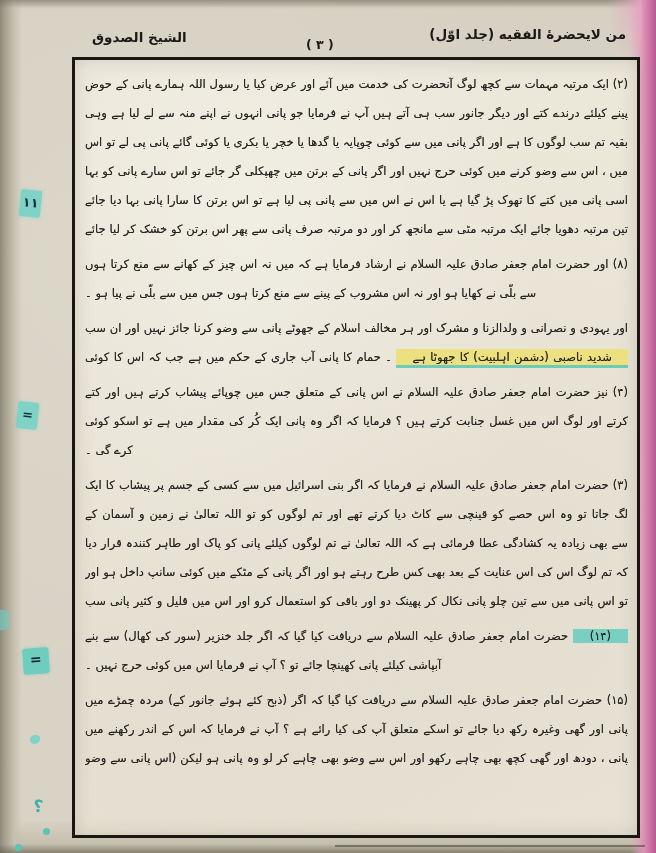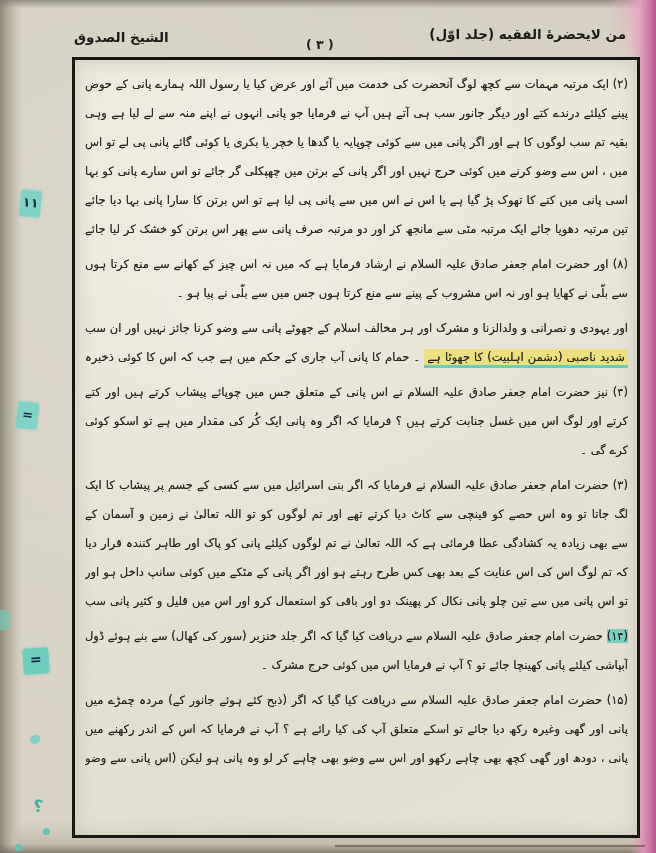--- a/index.html
+++ b/index.html
@@ -39,21 +39,21 @@
     background:radial-gradient(ellipse at 100% 0%,rgba(231,164,194,0.8),rgba(231,164,194,0) 75%);
   }
   .next-page-line{
     position:absolute;left:335px;top:845px;width:310px;height:2px;
     background:rgba(62,56,44,0.5);
   }
   
   .header span{position:absolute;color:#1c1a17;font-weight:bold;white-space:nowrap;}
   .h-right{right:30px;top:26px;font-size:13.5px;}
   .h-center{left:306px;top:37px;font-size:12.5px;letter-spacing:3px;}
-  .h-left{left:74px;top:29px;font-size:13.5px;}
+  .h-left{left:92px;top:29px;font-size:13.5px;}
   
   .frame{
     position:absolute;left:72px;top:57px;width:568px;height:781px;
     box-sizing:border-box;border:3px solid #1a1713;
     background:
       radial-gradient(ellipse at 30% 20%, rgba(255,255,255,0.25), rgba(255,255,255,0) 55%),
       radial-gradient(ellipse at 80% 70%, rgba(168,158,136,0.12), rgba(168,158,136,0) 60%),
       radial-gradient(ellipse at 15% 85%, rgba(168,158,136,0.12), rgba(168,158,136,0) 55%),
       #ebe7d9;
     box-shadow:inset 0 0 18px rgba(120,112,92,0.25);
@@ -65,25 +65,25 @@
     color:#262320;
     font-size:11.5px;
   }
   .para{margin:0 0 0 0;}
   .para + .para{margin-top:6px;}
   .line{
     height:29px;line-height:29px;overflow:hidden;white-space:nowrap;
     text-shadow:0 0 0.4px rgba(38,35,32,0.6);
   }
   .line.j{text-align:justify;text-align-last:justify;white-space:normal;}
-  .line.s{text-align:right;}
+  .line.s{text-align:left;}
   .line.c{text-align:center;}
   
-  .seg-yl{background:#ece07f;box-shadow:0 3px 0 rgba(95,200,184,0.9);padding:1px 3px;}
-  .seg-tb{background:#79cfc2;padding:0 0;}
+  .seg-yl{background:#ece07f;box-shadow:0 3px 0 rgba(95,200,184,0.9);padding:1px 16px;}
+  .seg-tb{background:#79cfc2;padding:0 17px;}
   .seg-tl{box-shadow:0 3px 0 rgba(95,200,184,0.9);padding-bottom:1px;}
   
   .note{position:absolute;}
   .note.patch{
     width:21px;height:27px;background:#7fd2c5;border-radius:2px;
     color:#134;font-size:13px;font-weight:bold;text-align:center;line-height:25px;
     transform:rotate(6deg);box-shadow:0 0 3px rgba(127,210,197,0.7);
   }
   .note.patch-lg{
     width:26px;height:26px;background:#6fcdbf;border-radius:3px;
@@ -138,21 +138,21 @@
         </div>
         <div class="para">
           <div class="line j"><span>(۳) حضرت امام جعفر صادق علیہ السلام نے فرمایا کہ اگر بنی اسرائیل میں سے کسی کے جسم پر پیشاب کا ایک قطرہ بھی</span></div>
           <div class="line j"><span>لگ جاتا تو وہ اس حصے کو قینچی سے کاٹ دیا کرتے تھے اور تم لوگوں کو تو اللہ تعالیٰ نے زمین و آسمان کے درمیان کی کشادگی</span></div>
           <div class="line j"><span>سے بھی زیادہ یہ کشادگی عطا فرمائی ہے کہ اللہ تعالیٰ نے تم لوگوں کیلئے پانی کو پاک اور طاہر کنندہ قرار دیا ہے لہذا دیکھنا ہے</span></div>
           <div class="line j"><span>کہ تم لوگ اس کی اس عنایت کے بعد بھی کس طرح رہتے ہو اور اگر پانی کے مٹکے میں کوئی سانپ داخل ہو اور نکل جائے</span></div>
           <div class="line j"><span>تو اس پانی میں سے تین چلو پانی نکال کر پھینک دو اور باقی کو استعمال کرو اور اس میں قلیل و کثیر پانی سب برابر ہے ۔</span></div>
         </div>
         <div class="para">
           <div class="line j"><span class="seg-tb">(۱۴)</span><span> حضرت امام جعفر صادق علیہ السلام سے دریافت کیا گیا کہ اگر جلد خنزیر (سور کی کھال) سے بنے ہوئے ڈول سے</span></div>
-          <div class="line s"><span>آبپاشی کیلئے پانی کھینچا جائے تو ؟ آپ نے فرمایا اس میں کوئی حرج مشرک ۔</span></div>
+          <div class="line s"><span>آبپاشی کیلئے پانی کھینچا جائے تو ؟ آپ نے فرمایا اس میں کوئی حرج نہیں ۔</span></div>
         </div>
         <div class="para">
           <div class="line j"><span>(۱۵) حضرت امام جعفر صادق علیہ السلام سے دریافت کیا گیا کہ اگر (ذبح کئے ہوئے جانور کے) مردہ چمڑے میں دودھ اور</span></div>
           <div class="line j"><span>پانی اور گھی وغیرہ رکھ دیا جائے تو اسکے متعلق آپ کی کیا رائے ہے ؟ آپ نے فرمایا کہ اس کے اندر رکھنے میں کوئی حرج نہیں</span></div>
           <div class="line j"><span>پانی ، دودھ اور گھی کچھ بھی چاہے رکھو اور اس سے وضو بھی چاہے کر لو وہ پانی ہو لیکن (اس پانی سے وضو کر کے) نماز نہ پڑھو ۔</span></div>
         </div>
       </div>
   </div>
 
   <div id="notes-layer">

